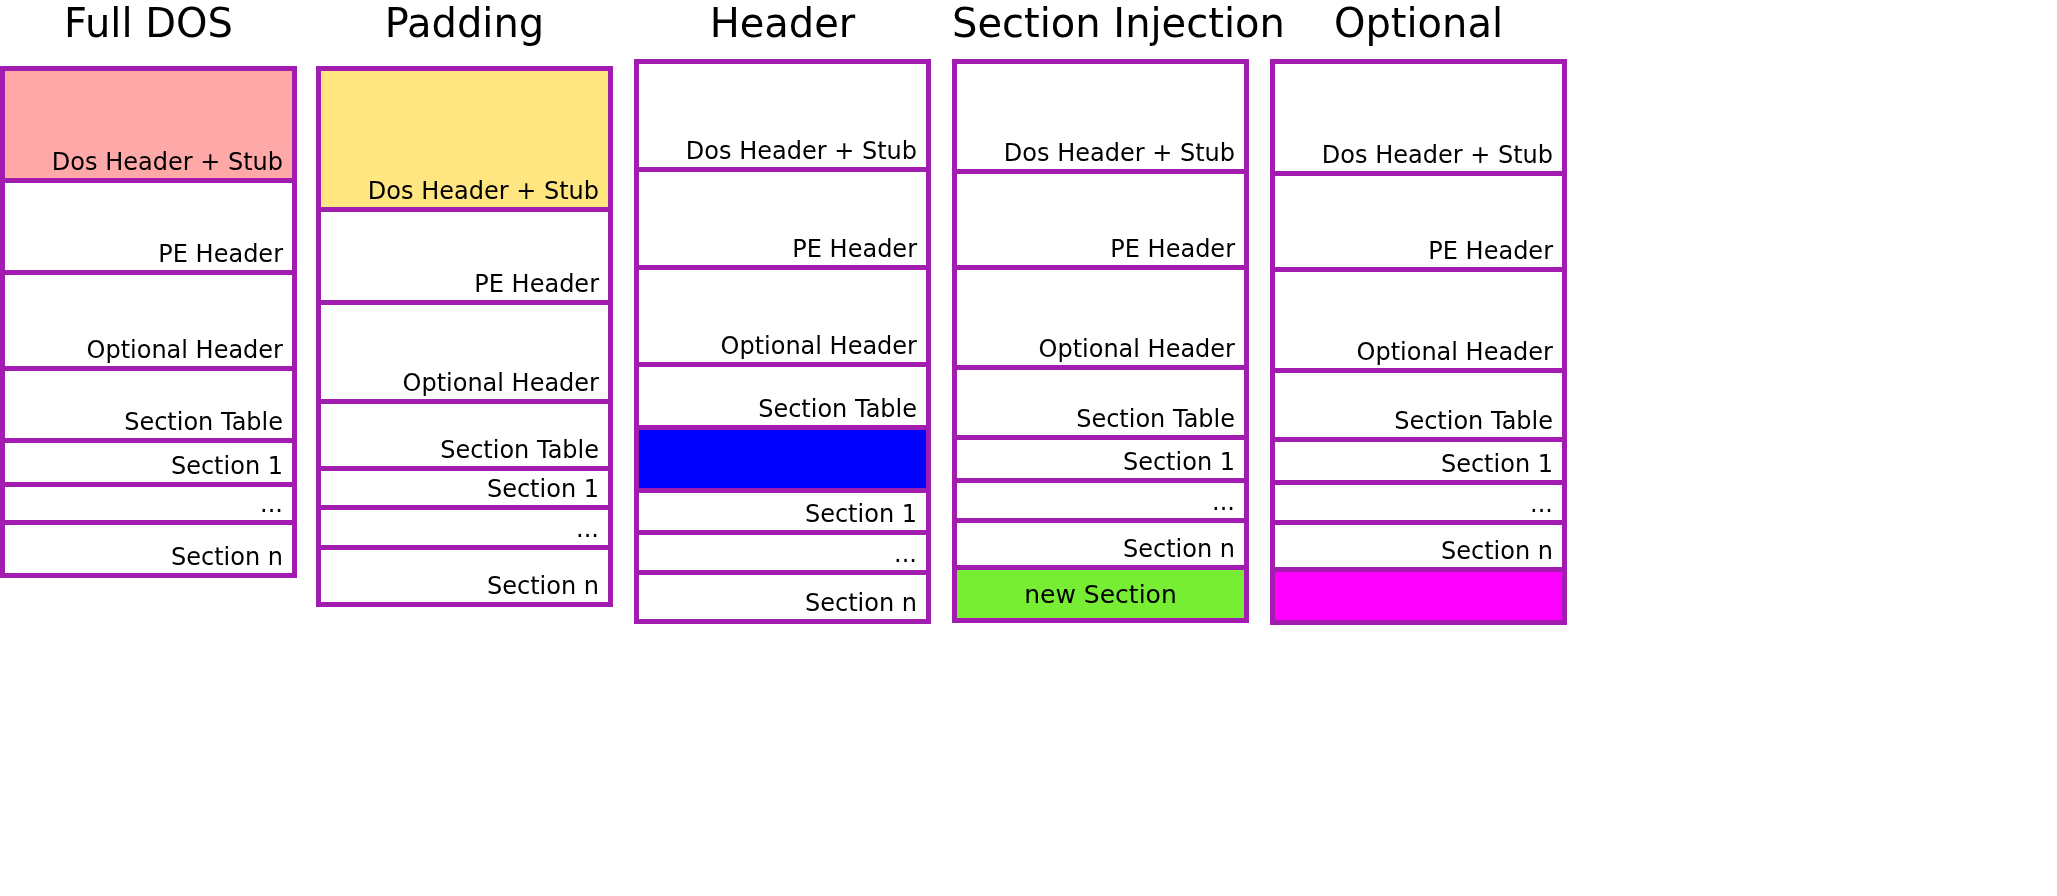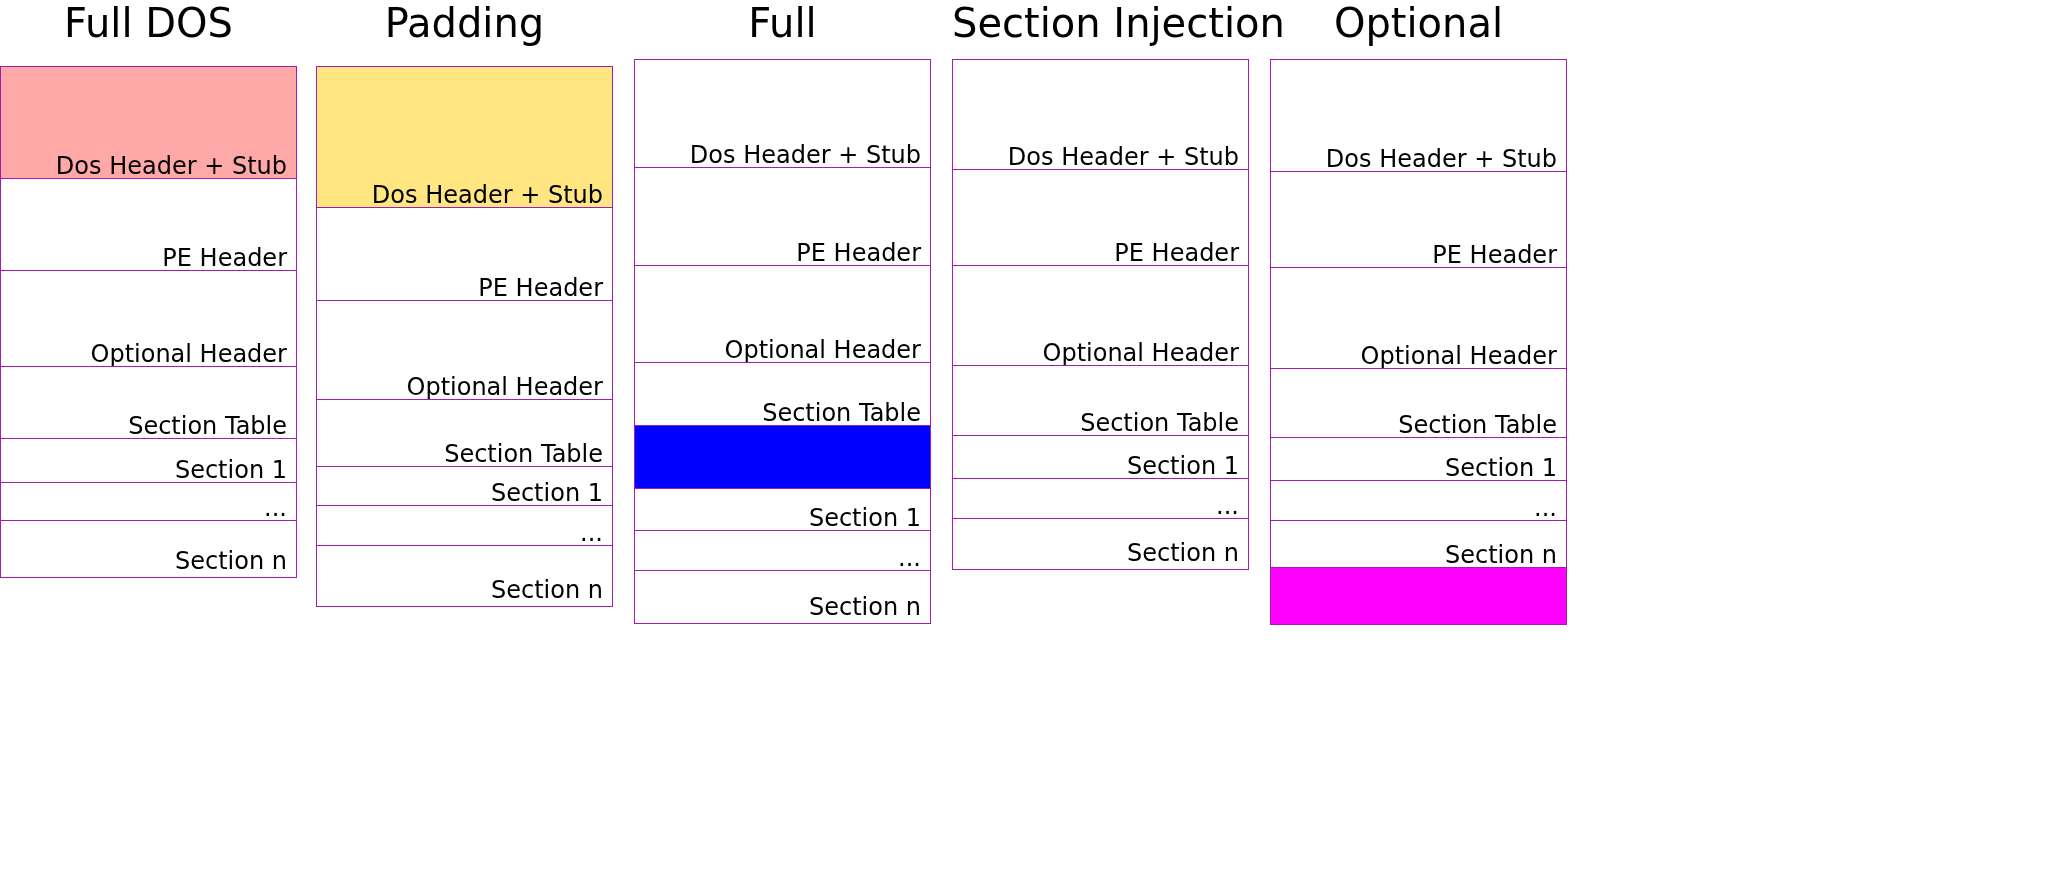--- a/index.html
+++ b/index.html
@@ -32,21 +32,21 @@
     color: #000000;
     white-space: nowrap;
   }
   .stack {
     position: absolute;
     left: 0;
     width: 100%;
   }
   .block {
     position: relative;
-    border: 1px solid #a21caf;
+    border: 5px solid #a21caf;
     background: #ffffff;
     margin-top: -5px;
   }
   .block:first-child { margin-top: 0; }
   .block-label {
     position: absolute;
     right: 9px;
     bottom: 2px;
     font-size: 24px;
     line-height: 28px;
@@ -119,21 +119,21 @@
         </div>
         <div class="block" style="height: 45px; background: rgb(255, 255, 255);">
           <span class="block-label">...</span>
         </div>
         <div class="block" style="height: 62px; background: rgb(255, 255, 255);">
           <span class="block-label">Section n</span>
         </div>
       </div>
     </div>
     <div class="column" style="left: 634px; width: 297px;">
-      <div class="col-title">Full</div>
+      <div class="col-title">Header</div>
       <div class="stack" style="top: 59px;">
         <div class="block" style="height: 113px; background: rgb(255, 255, 255);">
           <span class="block-label">Dos Header + Stub</span>
         </div>
         <div class="block" style="height: 103px; background: rgb(255, 255, 255);">
           <span class="block-label">PE Header</span>
         </div>
         <div class="block" style="height: 102px; background: rgb(255, 255, 255);">
           <span class="block-label">Optional Header</span>
         </div>
@@ -171,20 +171,23 @@
         </div>
         <div class="block" style="height: 48px; background: rgb(255, 255, 255);">
           <span class="block-label">Section 1</span>
         </div>
         <div class="block" style="height: 45px; background: rgb(255, 255, 255);">
           <span class="block-label">...</span>
         </div>
         <div class="block" style="height: 52px; background: rgb(255, 255, 255);">
           <span class="block-label">Section n</span>
         </div>
+        <div class="block center-label" style="height: 58px; background: rgb(119, 238, 51);">
+          <span class="block-label">new Section</span>
+        </div>
       </div>
     </div>
     <div class="column" style="left: 1270px; width: 297px;">
       <div class="col-title">Optional</div>
       <div class="stack" style="top: 59px;">
         <div class="block" style="height: 117px; background: rgb(255, 255, 255);">
           <span class="block-label">Dos Header + Stub</span>
         </div>
         <div class="block" style="height: 101px; background: rgb(255, 255, 255);">
           <span class="block-label">PE Header</span>

